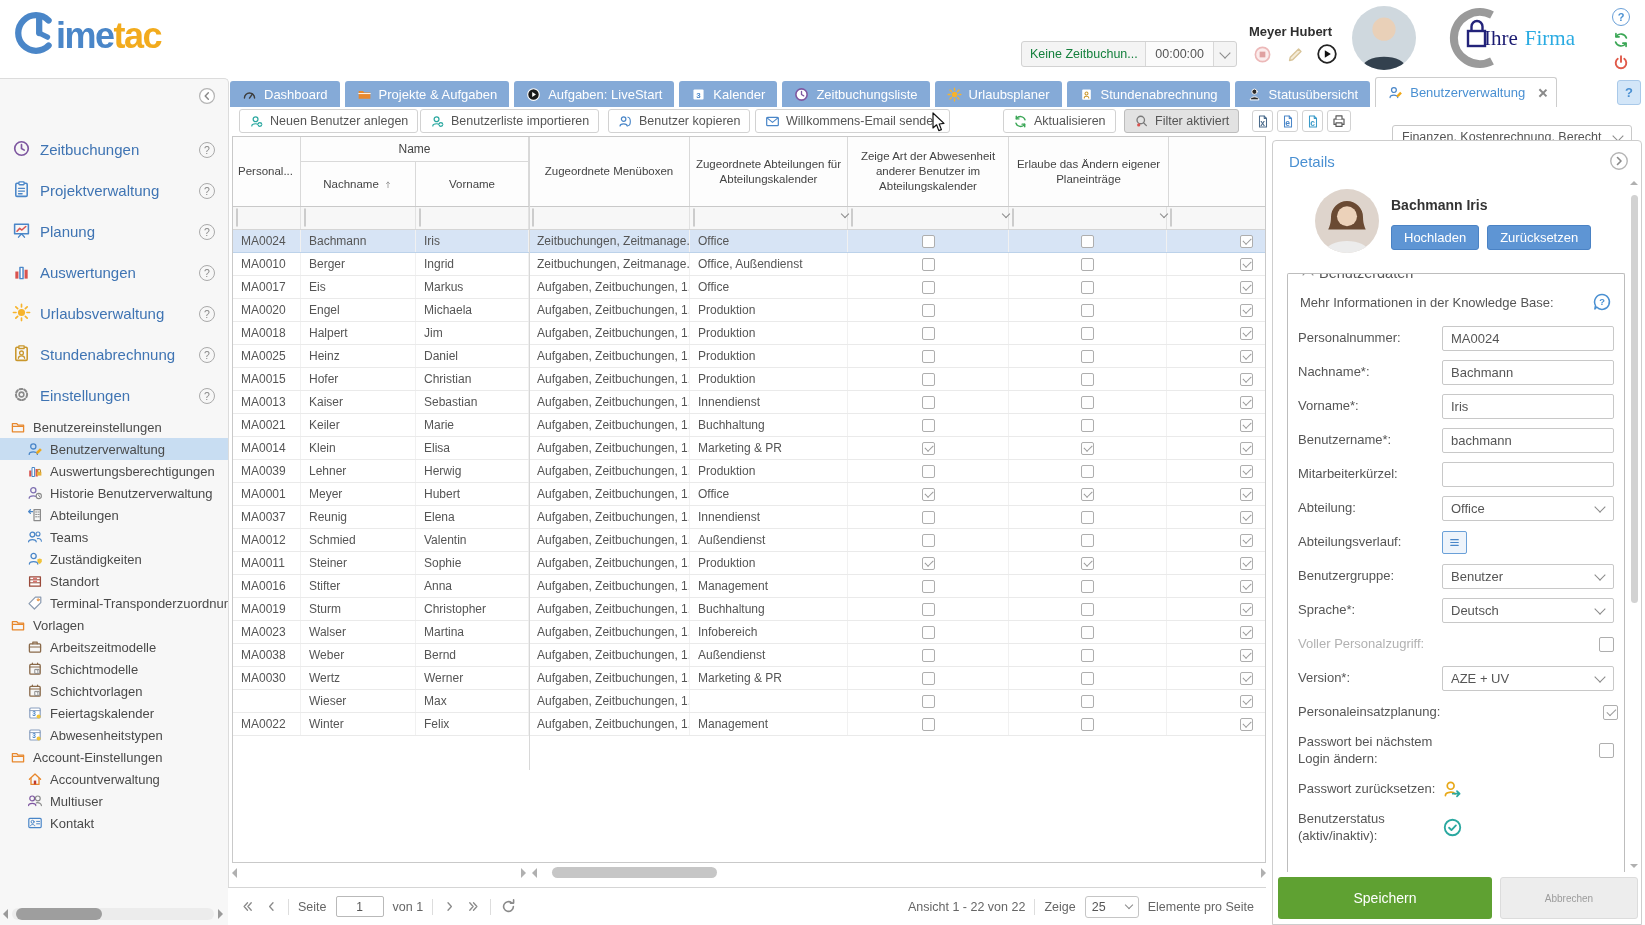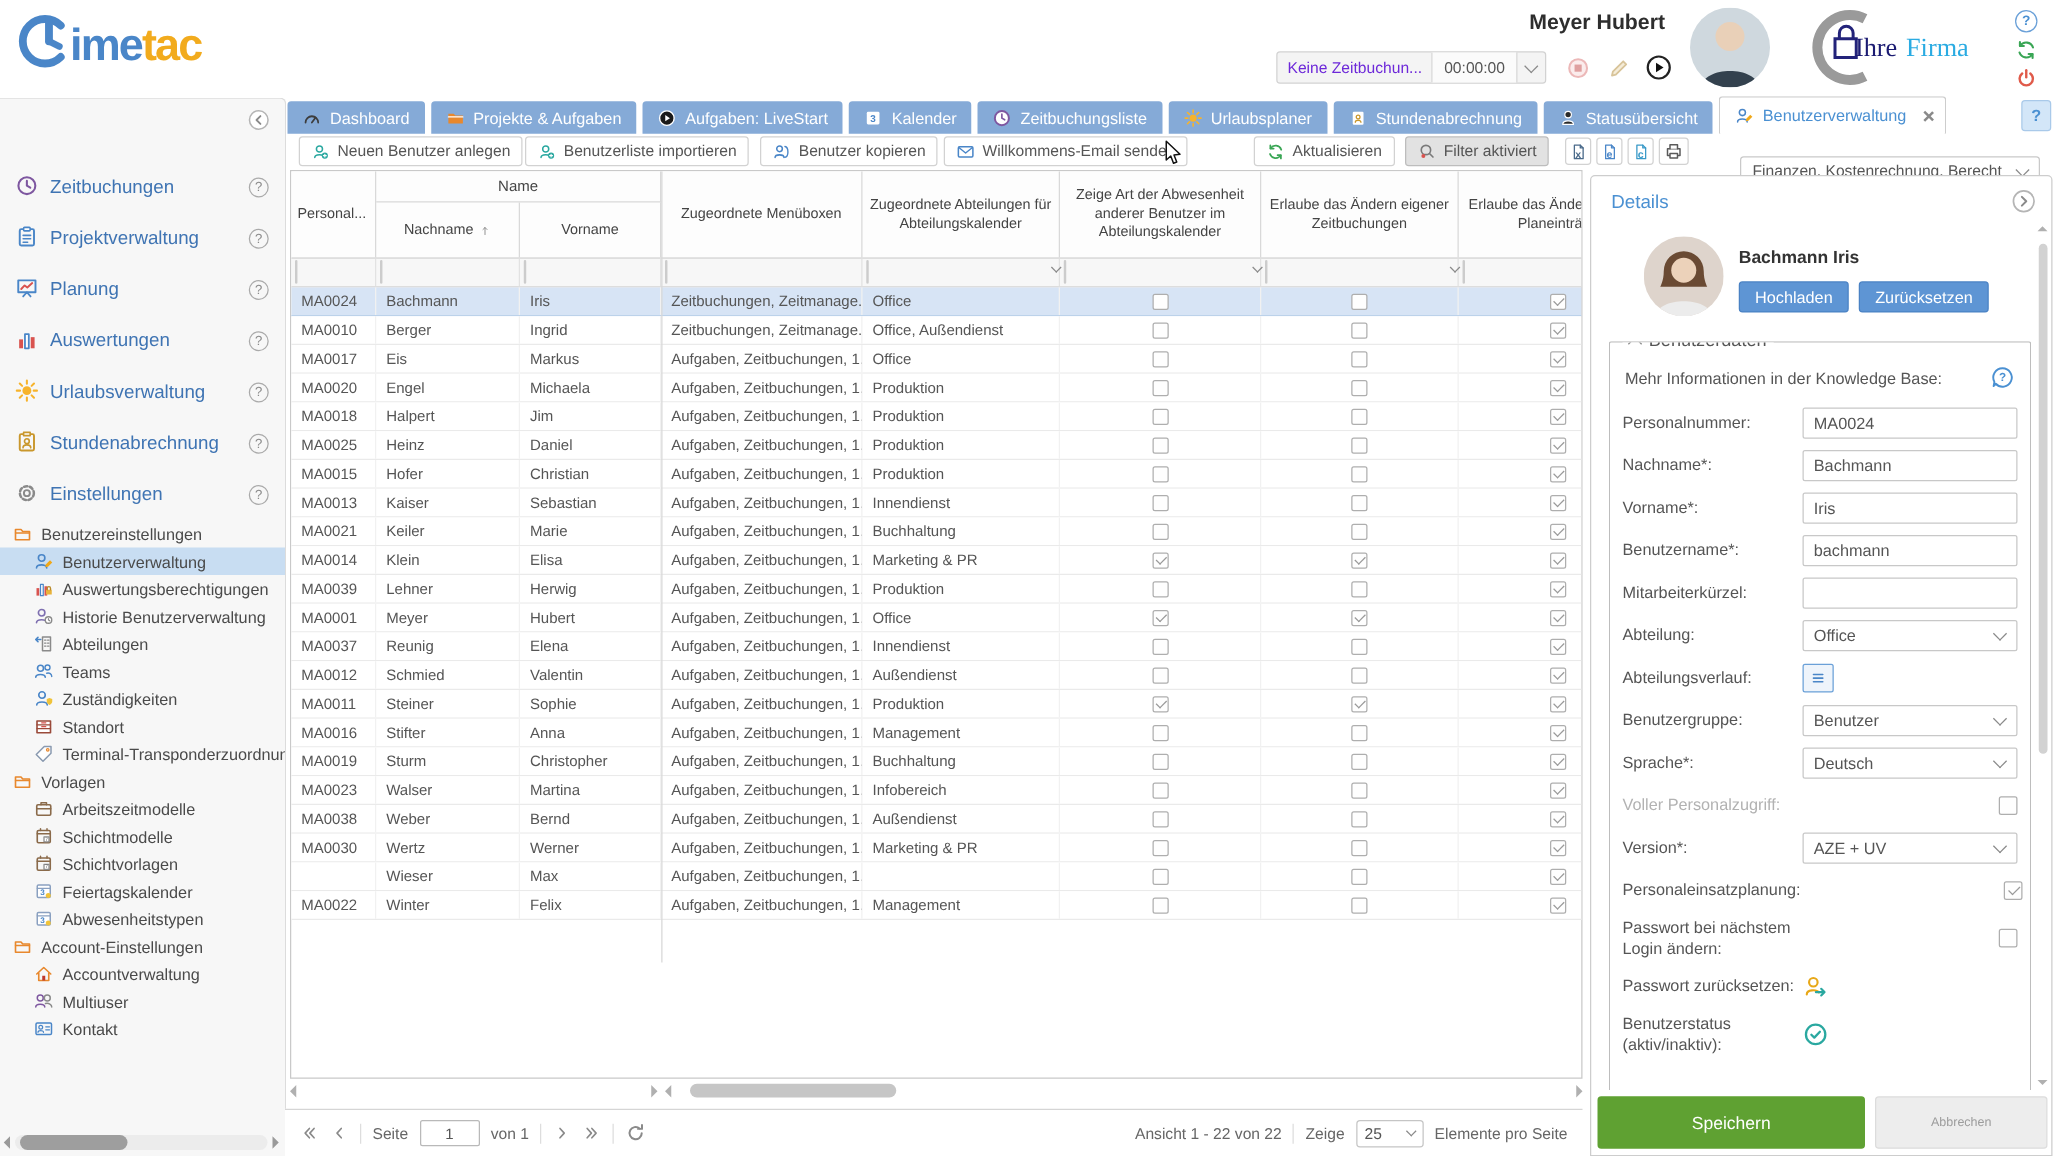--- a/index.html
+++ b/index.html
@@ -9,26 +9,26 @@
   .ic svg{width:100%;height:100%}
 
   
   #header{position:absolute;left:0;top:0;width:1420px;height:77px;background:#fff}
   #logo{position:absolute;left:14px;top:10px;display:flex;align-items:flex-end}
   #logo .ltxt{font-size:36px;font-weight:bold;letter-spacing:-1.5px;line-height:40px}
   #logo .lt1{color:#4a86c8}
   #logo .lt2{color:#f2ab1d}
   #tracker{position:absolute;left:1021px;top:41px;width:216px;height:26px;border:1px solid #d2d2d2;
            border-radius:3px;background:#f4f4f4;display:flex;align-items:center;box-sizing:border-box;font-size:12.5px}
-  #tracker .tstat{flex:1;padding:0 8px;color:#6d28d9;white-space:nowrap;overflow:hidden}
+  #tracker .tstat{flex:1;padding:0 8px;color:#15803d;white-space:nowrap;overflow:hidden}
   #tracker .ttime{padding:0 9px;color:#555;border-left:1px solid #d8d8d8;background:#fbfbfb;height:100%;display:flex;align-items:center}
   #tracker .tchev{width:22px;height:100%;border-left:1px solid #d8d8d8;display:flex;align-items:center;justify-content:center}
   .chev{width:7px;height:7px;border-right:1.4px solid #8a8a8a;border-bottom:1.4px solid #8a8a8a;transform:rotate(45deg);margin-top:-3px}
   .hdico{position:absolute;width:19px;height:19px}
-  #userName{position:absolute;left:1160px;top:8px;width:172px;text-align:right;font-weight:bold;font-size:17px;color:#2e2e2e}
+  #userName{position:absolute;left:1160px;top:24px;width:172px;text-align:right;font-weight:bold;font-size:13px;color:#2e2e2e}
   .avatar{border-radius:50%;overflow:hidden}
   #avatarMain{position:absolute;left:1352px;top:6px;width:64px;height:64px}
   #companyLogo{position:absolute;left:1438px;top:6px;height:64px;display:flex;align-items:center}
   #companyLogo .cl-ihre{font-family:"Liberation Serif",serif;font-size:21px;color:#1b1b72;margin-left:-26px}
   #companyLogo .cl-firma{font-family:"Liberation Serif",serif;font-size:21px;color:#2aabe2;margin-left:7px}
   #edgeIcons{position:absolute;left:1612px;top:8px;width:20px}
   #edgeIcons .eic{width:18px;height:18px;margin-bottom:5px}
   .circ-help{width:17px;height:17px;border:1.4px solid #6aa0d8;border-radius:50%;color:#4a90d2;
              font-size:11px;font-weight:bold;display:flex;align-items:center;justify-content:center;box-sizing:border-box}
 
@@ -704,21 +704,20 @@
           <span class="ic sortic"><svg viewBox="0 0 16 16" fill="none" stroke-linecap="round" stroke-linejoin="round">
                 <path d="M8 13V4M5.4 6.6L8 4l2.6 2.6" stroke="#8a8a8a" stroke-width="1.2"></path>
               </svg></span>
         </div>
         <div class="hc w2">Vorname</div>
       </div>
     </div>
     <div class="hc w3">Zugeordnete Menüboxen</div>
     <div class="hc w4">Zugeordnete Abteilungen für Abteilungskalender</div>
     <div class="hc w5">Zeige Art der Abwesenheit anderer Benutzer im Abteilungskalender</div>
-    <div class="hc w6">Erlaube das Ändern eigener Zeitbuchungen</div>
     <div class="hc w7">Erlaube das Ändern eigener Planeinträge</div>
   </div>
   <div class="frow2">
     <div class="fc w0"><span class="finput"></span></div>
     <div class="fc w1"><span class="finput"></span></div>
     <div class="fc w2"><span class="finput"></span></div>
     <div class="fc w3"><span class="finput"></span></div>
     <div class="fc w4"><span class="finput"></span></div>
     <div class="fc w5"><span class="fcombo"><span class="chev"></span></span></div>
     <div class="fc w6"><span class="fcombo"><span class="chev"></span></span></div>

